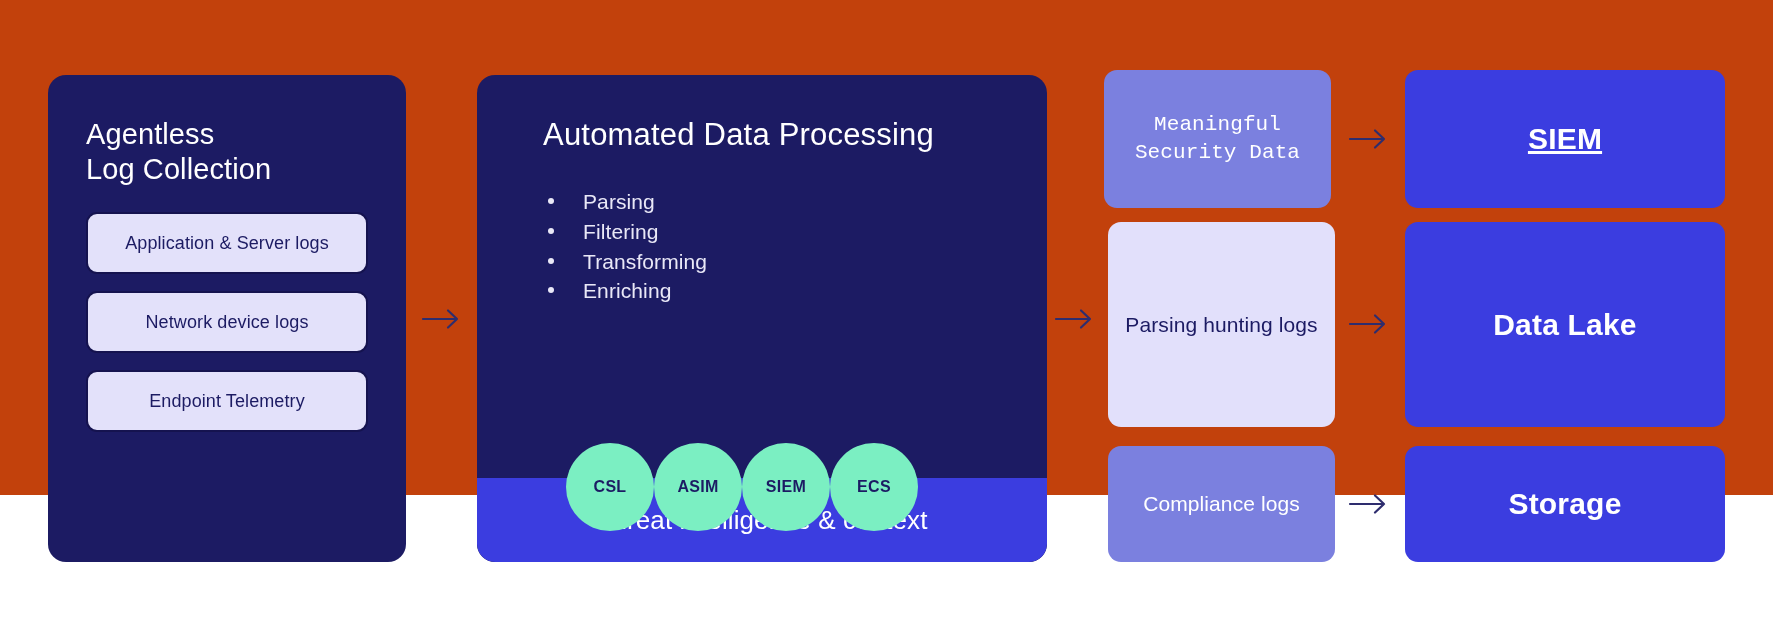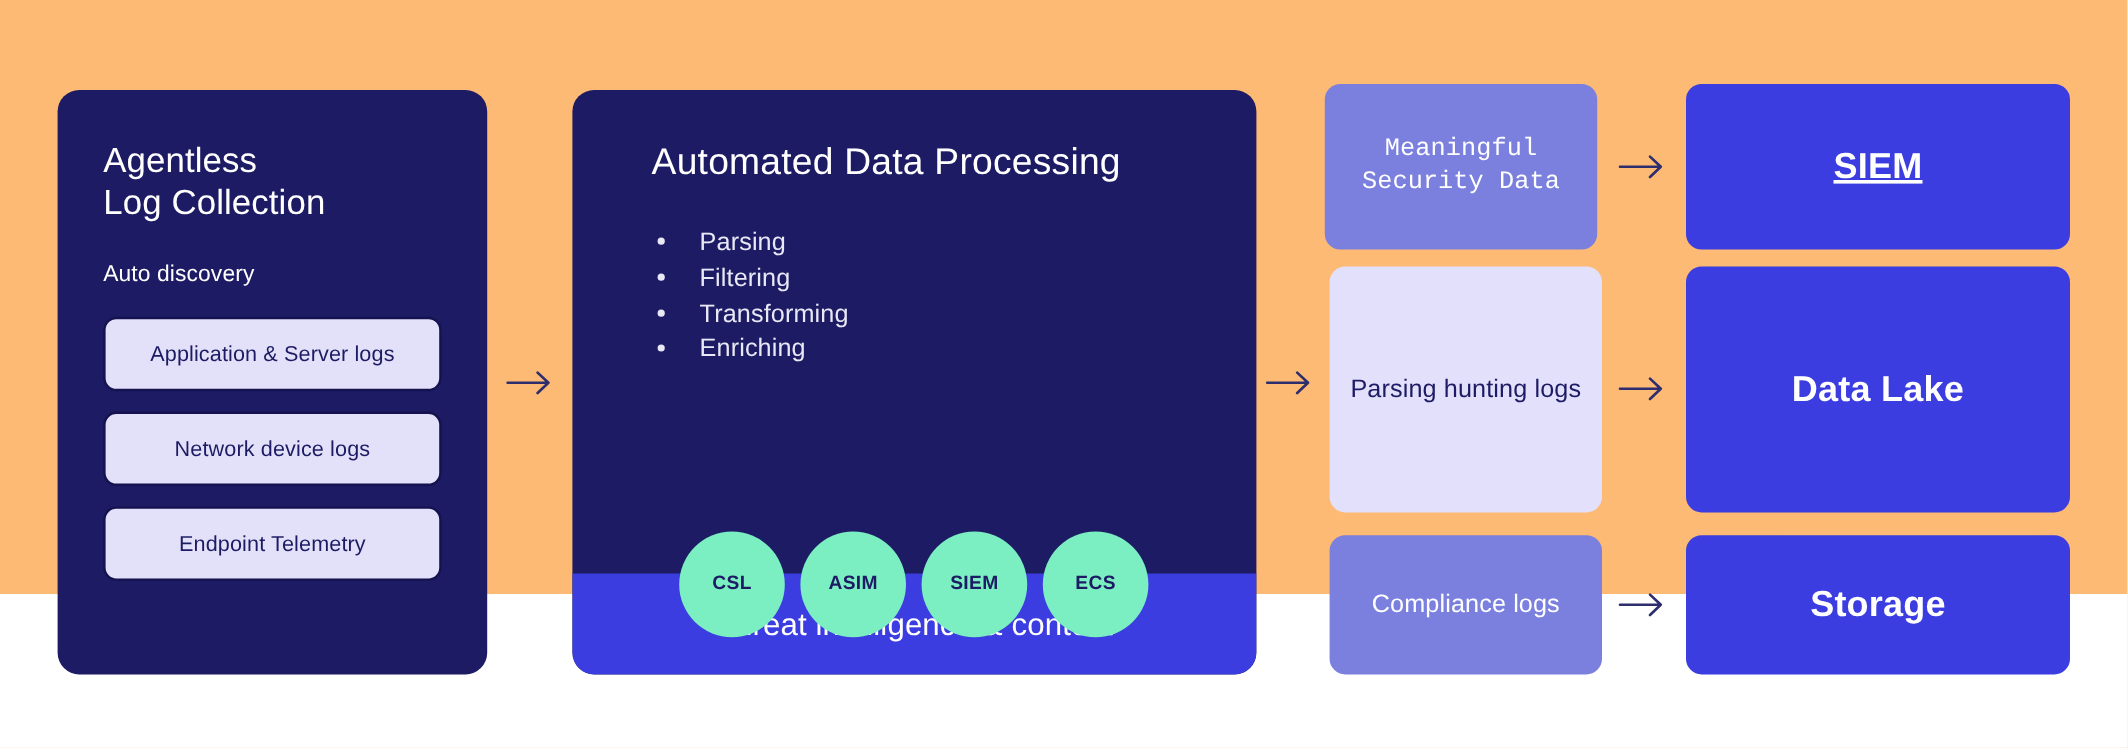--- a/index.html
+++ b/index.html
@@ -9,21 +9,21 @@
     height: 623px;
     background: #ffffff;
     font-family: "Liberation Sans", sans-serif;
     overflow: hidden;
   }
 
   #canvas {
     position: relative;
     width: 1773px;
     height: 495px;
-    background: #fdba74;
+    background: #c2410c;
     padding-left: 19px;
   }
 
   
   .panel-navy {
     position: absolute;
     background: #1C1B63;
     border-radius: 18px;
   }
 
@@ -119,21 +119,20 @@
     height: 6px;
     border-radius: 50%;
     background: #E9E8F7;
   }
 
   .circle-row {
     position: absolute;
     left: 89px;
     top: 368px;
     display: flex;
-    gap: 13px;
     justify-content: flex-end;
   }
 
   .std-circle {
     width: 88px;
     height: 88px;
     border-radius: 50%;
     background: #7BEFC2;
     color: #1C1B63;
     display: flex;
@@ -212,21 +211,20 @@
 </head>
 <body>
 
 <div id="canvas">
 
   <div class="panel-navy" id="collection-panel">
     <div class="panel-title">
       <div>Agentless</div>
       <div>Log Collection</div>
     </div>
-    <div class="panel-sub">Auto discovery</div>
 
     <div class="chip-stack">
       <div class="chip">Application &amp; Server logs</div>
       <div class="chip">Network device logs</div>
       <div class="chip">Endpoint Telemetry</div>
     </div>
   </div>
 
   <div class="arrow" id="arrow-collect-process">
     <svg viewBox="0 0 44 26" aria-hidden="true">

